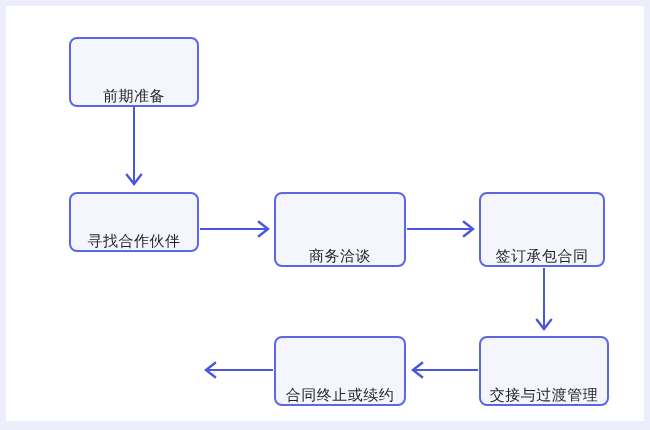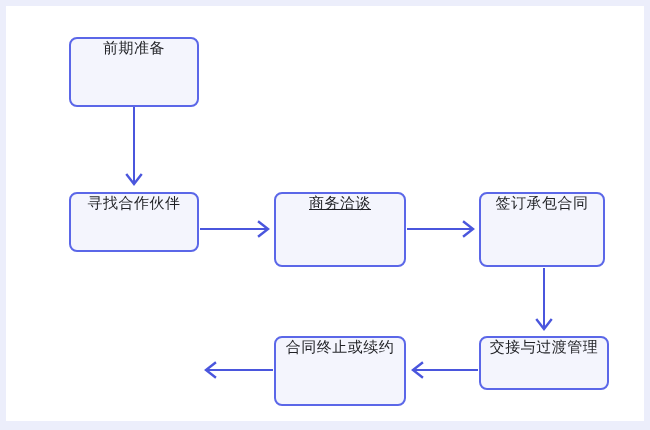--- a/index.html
+++ b/index.html
@@ -23,21 +23,21 @@
     overflow: hidden;
   }
 
   .node {
     position: absolute;
     box-sizing: border-box;
     background: #f4f5fd;
     border: 2px solid #5b67e8;
     border-radius: 8px;
     display: flex;
-    align-items: flex-start;
+    align-items: flex-end;
     justify-content: center;
     color: #1f2024;
     font-size: 15px;
     letter-spacing: 0.5px;
     line-height: 1.2;
     white-space: nowrap;
     user-select: none;
   }
 
   .edge-svg {
@@ -101,29 +101,29 @@
   </svg>
 
   <div class="node" style="left:63px;  top:31px;  width:130px; height:70px;">
     <span>前期准备</span>
   </div>
 
   <div class="node" style="left:63px;  top:186px; width:130px; height:60px;">
     <span>寻找合作伙伴</span>
   </div>
 
-  <div class="node" style="left:268px; top:186px; width:132px; height:75px;text-decoration:underline;">
+  <div class="node" style="left:268px; top:186px; width:132px; height:75px;">
     <span>商务洽谈</span>
   </div>
 
   <div class="node" style="left:473px; top:186px; width:126px; height:75px;">
     <span>签订承包合同</span>
   </div>
 
-  <div class="node" style="left:473px; top:330px; width:130px; height:54px;">
+  <div class="node" style="left:473px; top:330px; width:130px; height:70px;">
     <span>交接与过渡管理</span>
   </div>
 
   <div class="node" style="left:268px; top:330px; width:132px; height:70px;">
     <span>合同终止或续约</span>
   </div>
 
 
 </div>
 

